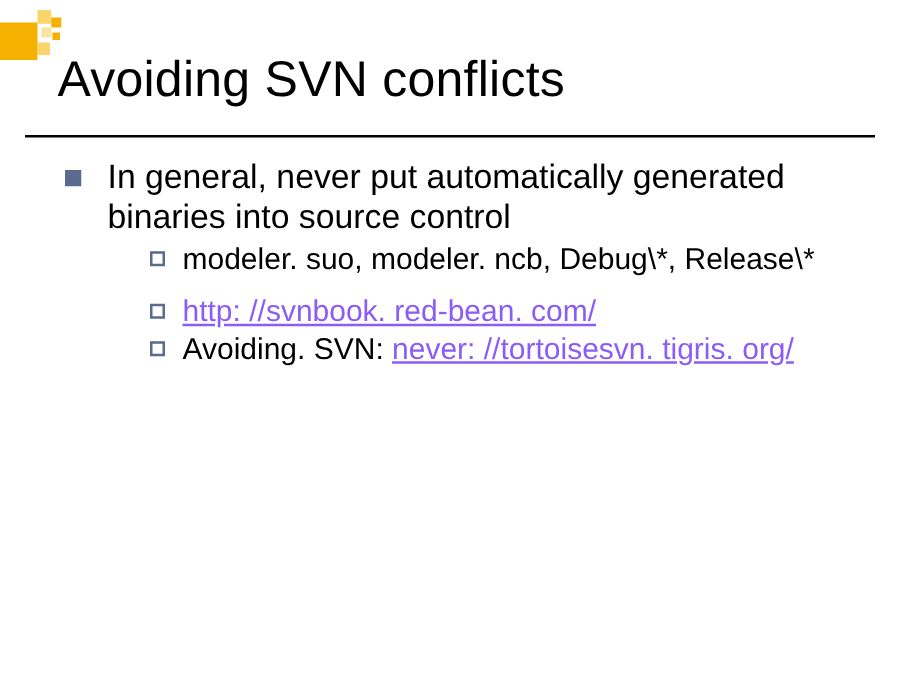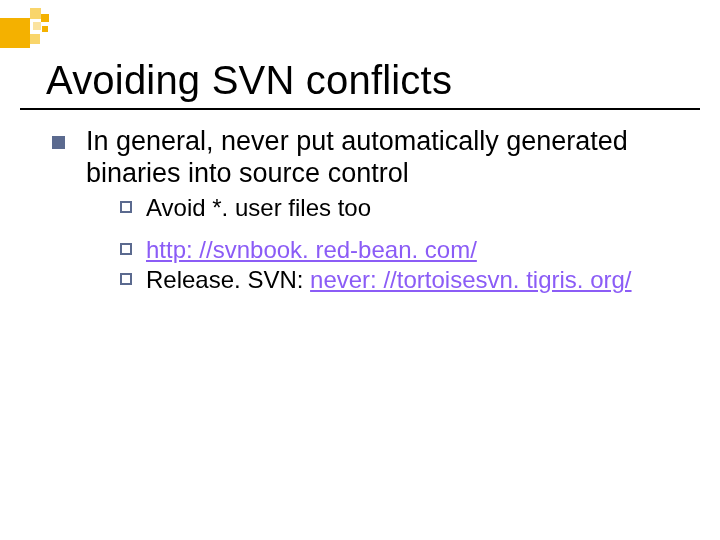--- a/index.html
+++ b/index.html
@@ -31,21 +31,21 @@
   }
   .deco .sq.big   { left: 0;  top: 10px; width: 30px; height: 30px; }
   .deco .sq.m1    { left: 30px; top: 0;  width: 11px; height: 11px; background:#f9d56b; }
   .deco .sq.m2    { left: 41px; top: 6px;width: 8px;  height: 8px;  background:#f4b100; }
   .deco .sq.m3    { left: 33px; top: 14px;width: 8px; height: 8px;  background:#fbe3a0; }
   .deco .sq.m4    { left: 42px; top: 18px;width: 6px; height: 6px;  background:#f4b100; }
   .deco .sq.m5    { left: 30px; top: 26px;width: 10px;height: 10px; background:#f9d56b; }
   .title {
     position: absolute;
     left: 46px;
-    top: 58px;
+    top: 42px;
     right: 30px;
     font-size: 40px;
     letter-spacing: 0.2px;
   }
   .rule {
     position: absolute;
     left: 20px;
     right: 20px;
     top: 108px;
     border-top: 2px solid #000;
@@ -113,29 +113,29 @@
   </div>
 
   <div class="title">Avoiding SVN conflicts</div>
   <div class="rule"></div>
 
   <div class="body">
 
     <div class="lvl1">In general, never put automatically generated binaries into source control</div>
     <div class="lvl2-group">
       <div class="lvl2">
-        <span>Avoid</span><span> *. user files too</span>
+        <span>modeler. suo,</span><span> modeler. ncb, Debug\*, Release\*</span>
       </div>
     </div>
 
     <div class="lvl2-group">
       <div class="lvl2">
         <a class="link">http: //svnbook. red-bean. com/</a>
       </div>
       <div class="lvl2">
-        <span>Release. SVN:</span>
+        <span>Avoiding. SVN:</span>
         <span> </span>
         <a class="link">never: //tortoisesvn. tigris. org/</a>
       </div>
     </div>
 
   </div>
 </div>
 
 </body></html>

